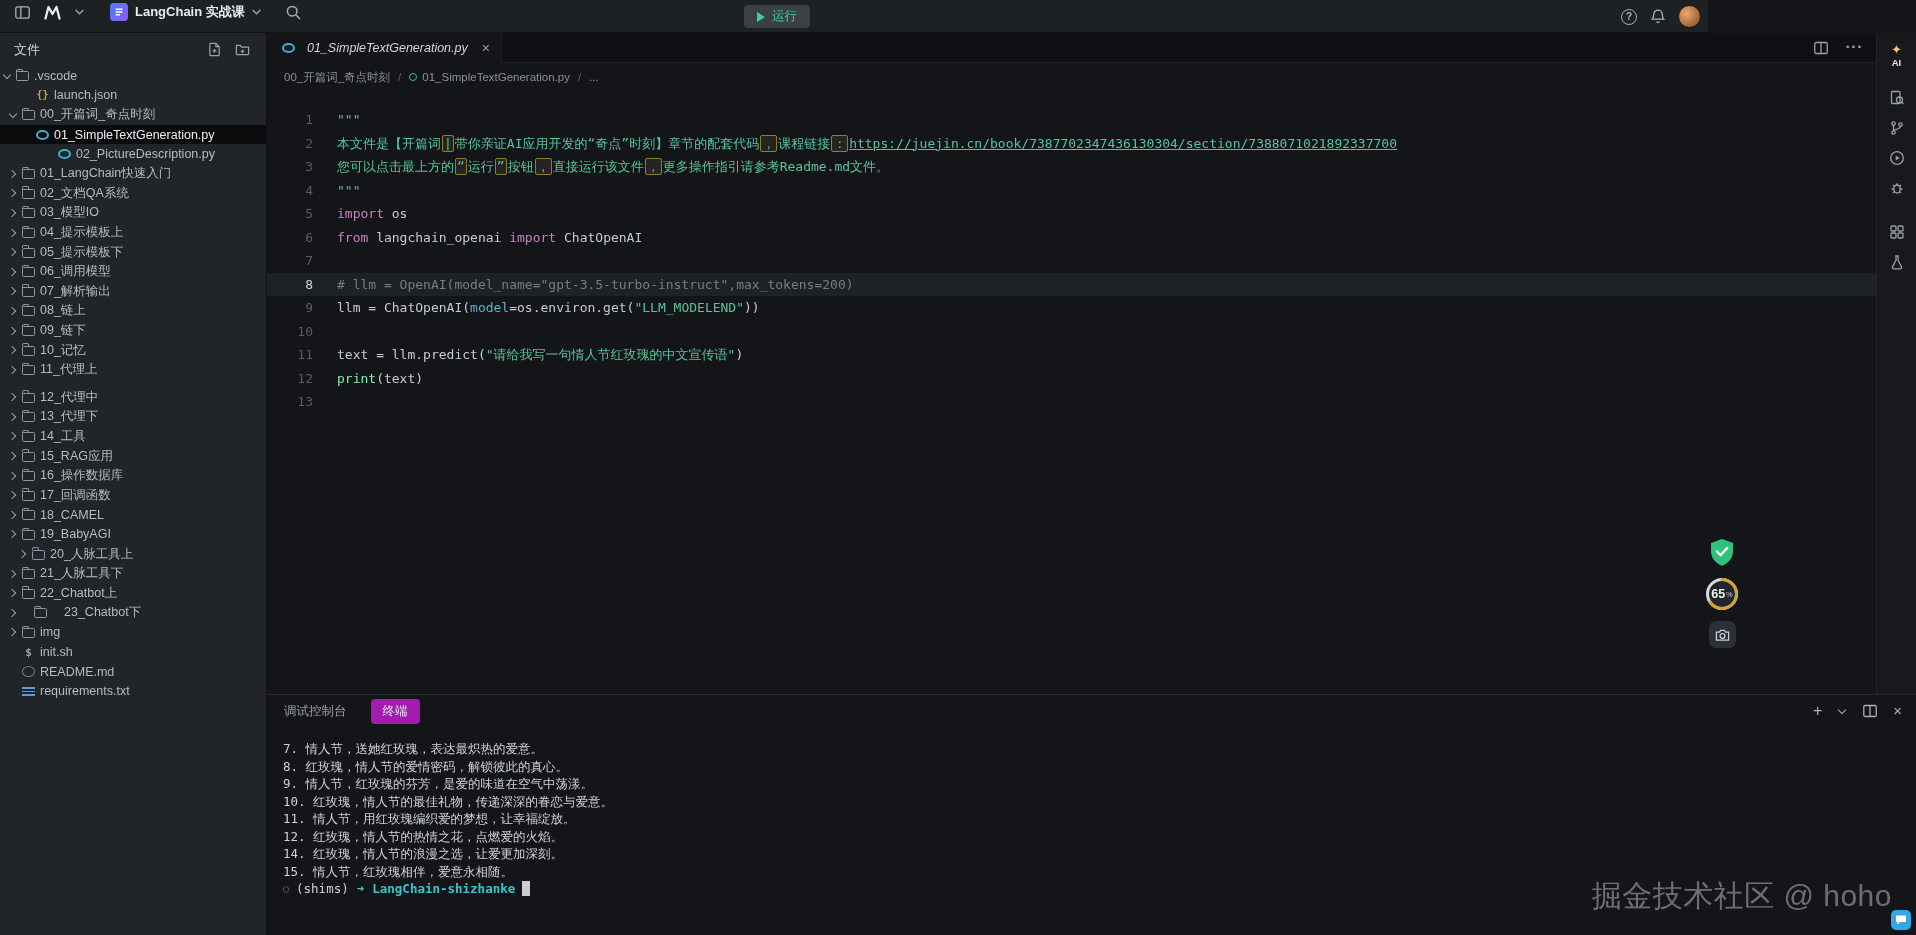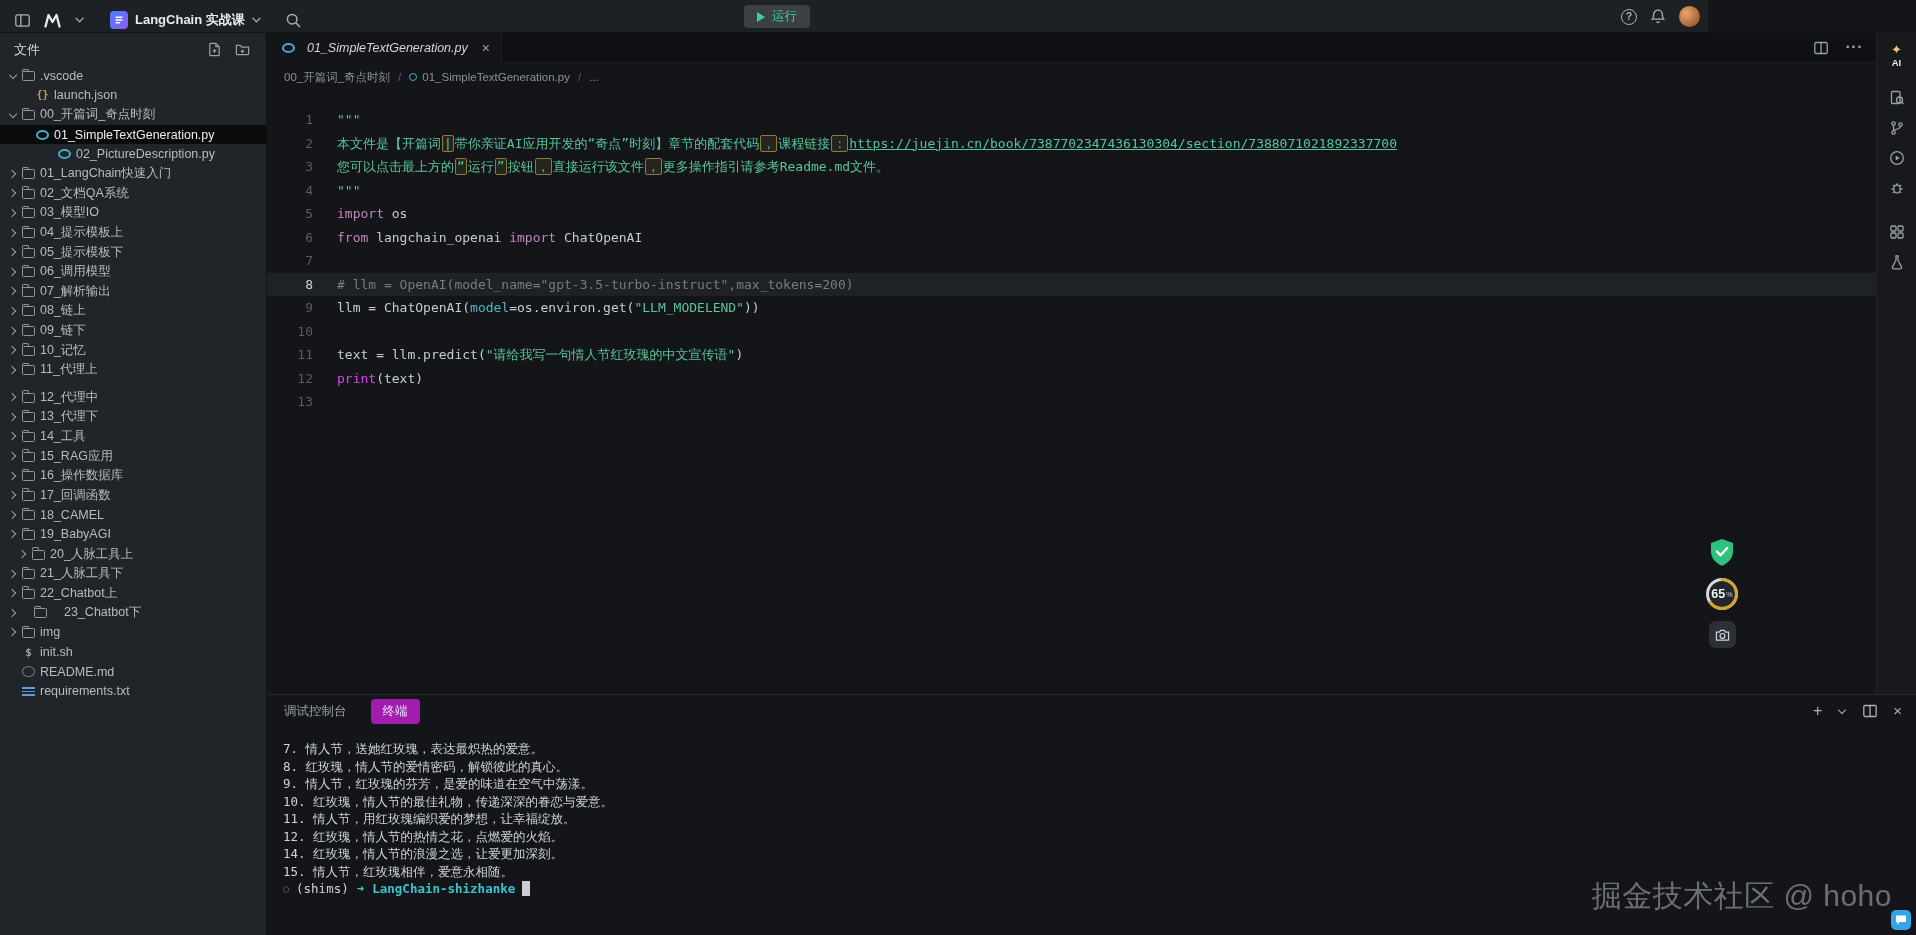--- a/index.html
+++ b/index.html
@@ -3,21 +3,21 @@
 <meta charset="utf-8">
 <style>
   *{box-sizing:border-box}
   html,body{margin:0;padding:0}
   body{width:1916px;height:935px;position:relative;overflow:hidden;background:#131518;
        font-family:"Liberation Sans","DejaVu Sans",sans-serif;color:#c6ccd4}
   svg{display:block}
 
   
   .topbar{position:absolute;left:0;top:0;width:1708px;height:33px;background:#1e2124;
-          border-bottom:1px solid #101214;display:flex;align-items:flex-end;z-index:9}
+          border-bottom:1px solid #101214;display:flex;align-items:flex-start;z-index:9}
   .tb-left{display:flex;align-items:center;padding-left:10px}
   .icnbtn{display:flex;align-items:center;justify-content:center;width:24px;height:24px;border-radius:5px;cursor:pointer}
   .logo{margin-left:6px}
   .chev-wrap{margin-left:3px}
   .ws{display:flex;align-items:center;gap:7px;margin-left:12px;padding:3px 7px;border-radius:5px;cursor:pointer}
   .ws-icon{width:18px;height:18px;border-radius:4px;background:linear-gradient(135deg,#4a7dff,#8a5cf6);
            display:flex;align-items:center;justify-content:center}
   .ws-label{font-size:13px;font-weight:700;color:#e8ebee;white-space:nowrap}
   .tb-search{margin-left:14px}
   .run-btn{position:absolute;left:744px;top:5px;height:23px;display:flex;align-items:center;gap:7px;
@@ -73,21 +73,21 @@
   .bc-file .ic-py{width:8px;height:8px;border-width:1.6px}
 
   .code-area{position:absolute;left:0;right:40px;top:58px;bottom:241px;background:#131518;
              padding-top:17px;font:13px/23.5px "DejaVu Sans Mono",monospace;overflow:hidden}
   .code-line{display:flex;height:23.5px;white-space:pre}
   .code-line.hl{background:#1e2125}
   .ln{width:46px;text-align:right;color:#565d64;flex:none}
   .code-line.hl .ln{color:#ced3d8}
   .lc{padding-left:24px;color:#c6ccd4}
   .doc{color:#58c499}.str{color:#58c499}.kw{color:#c586c0}.cmt{color:#757d85}
-  .param{color:#56b6c2}.builtin{color:#d946ef}
+  .param{color:#56b6c2}.builtin{color:#86efac}
   .link{text-decoration:underline;cursor:pointer}
   .box{border:1px solid #8f7c36;background:rgba(143,124,54,.16);border-radius:2px;padding:0 1px;margin:0 1px}
   .sb-thumb{position:absolute;right:2px;top:110px;width:5px;height:46px;border-radius:3px;background:#3a3f45;cursor:pointer}
 
   
   .rightbar{position:absolute;left:1876px;top:33px;width:40px;height:661px;background:#17191c;
             border-left:1px solid #22262a;display:flex;flex-direction:column;align-items:center;z-index:4}
   .ai-badge{margin-top:10px;display:flex;flex-direction:column;align-items:center;gap:1px;cursor:pointer}
   .ai-star{color:#f0c66a;font-size:13px;line-height:1}
   .ai-label{font:700 9.5px/1.2 "Liberation Sans",sans-serif;color:#e4e8eb}
@@ -205,21 +205,21 @@
         </span>
         <span>
           <svg width="15" height="15" viewBox="0 0 16 16" fill="none" stroke="#9aa0a6" stroke-width="1.3">
             <path d="M1.5 3.5h4l1.5 2h7.5v7a1 1 0 0 1-1 1h-11a1 1 0 0 1-1-1z"></path>
               <path d="M8 8v4M6 10h4"></path>
           </svg>
         </span>
       </span>
     </div>
     <div class="tree" id="tree">
-        <div class="tree-row" style="padding-left: 6px;">
+        <div class="tree-row" style="">
           <span class="chev open"></span>
           <span class="fic ic-folder"></span>
           <span class="tree-label">.vscode</span>
         </div>
         <div class="tree-row" style="padding-left: 20px;">
           <span class="chev none"></span>
           <span class="fic ic-json">{}</span>
           <span class="tree-label">launch.json</span>
         </div>
         <div class="tree-row" style="padding-left: 6px;">

